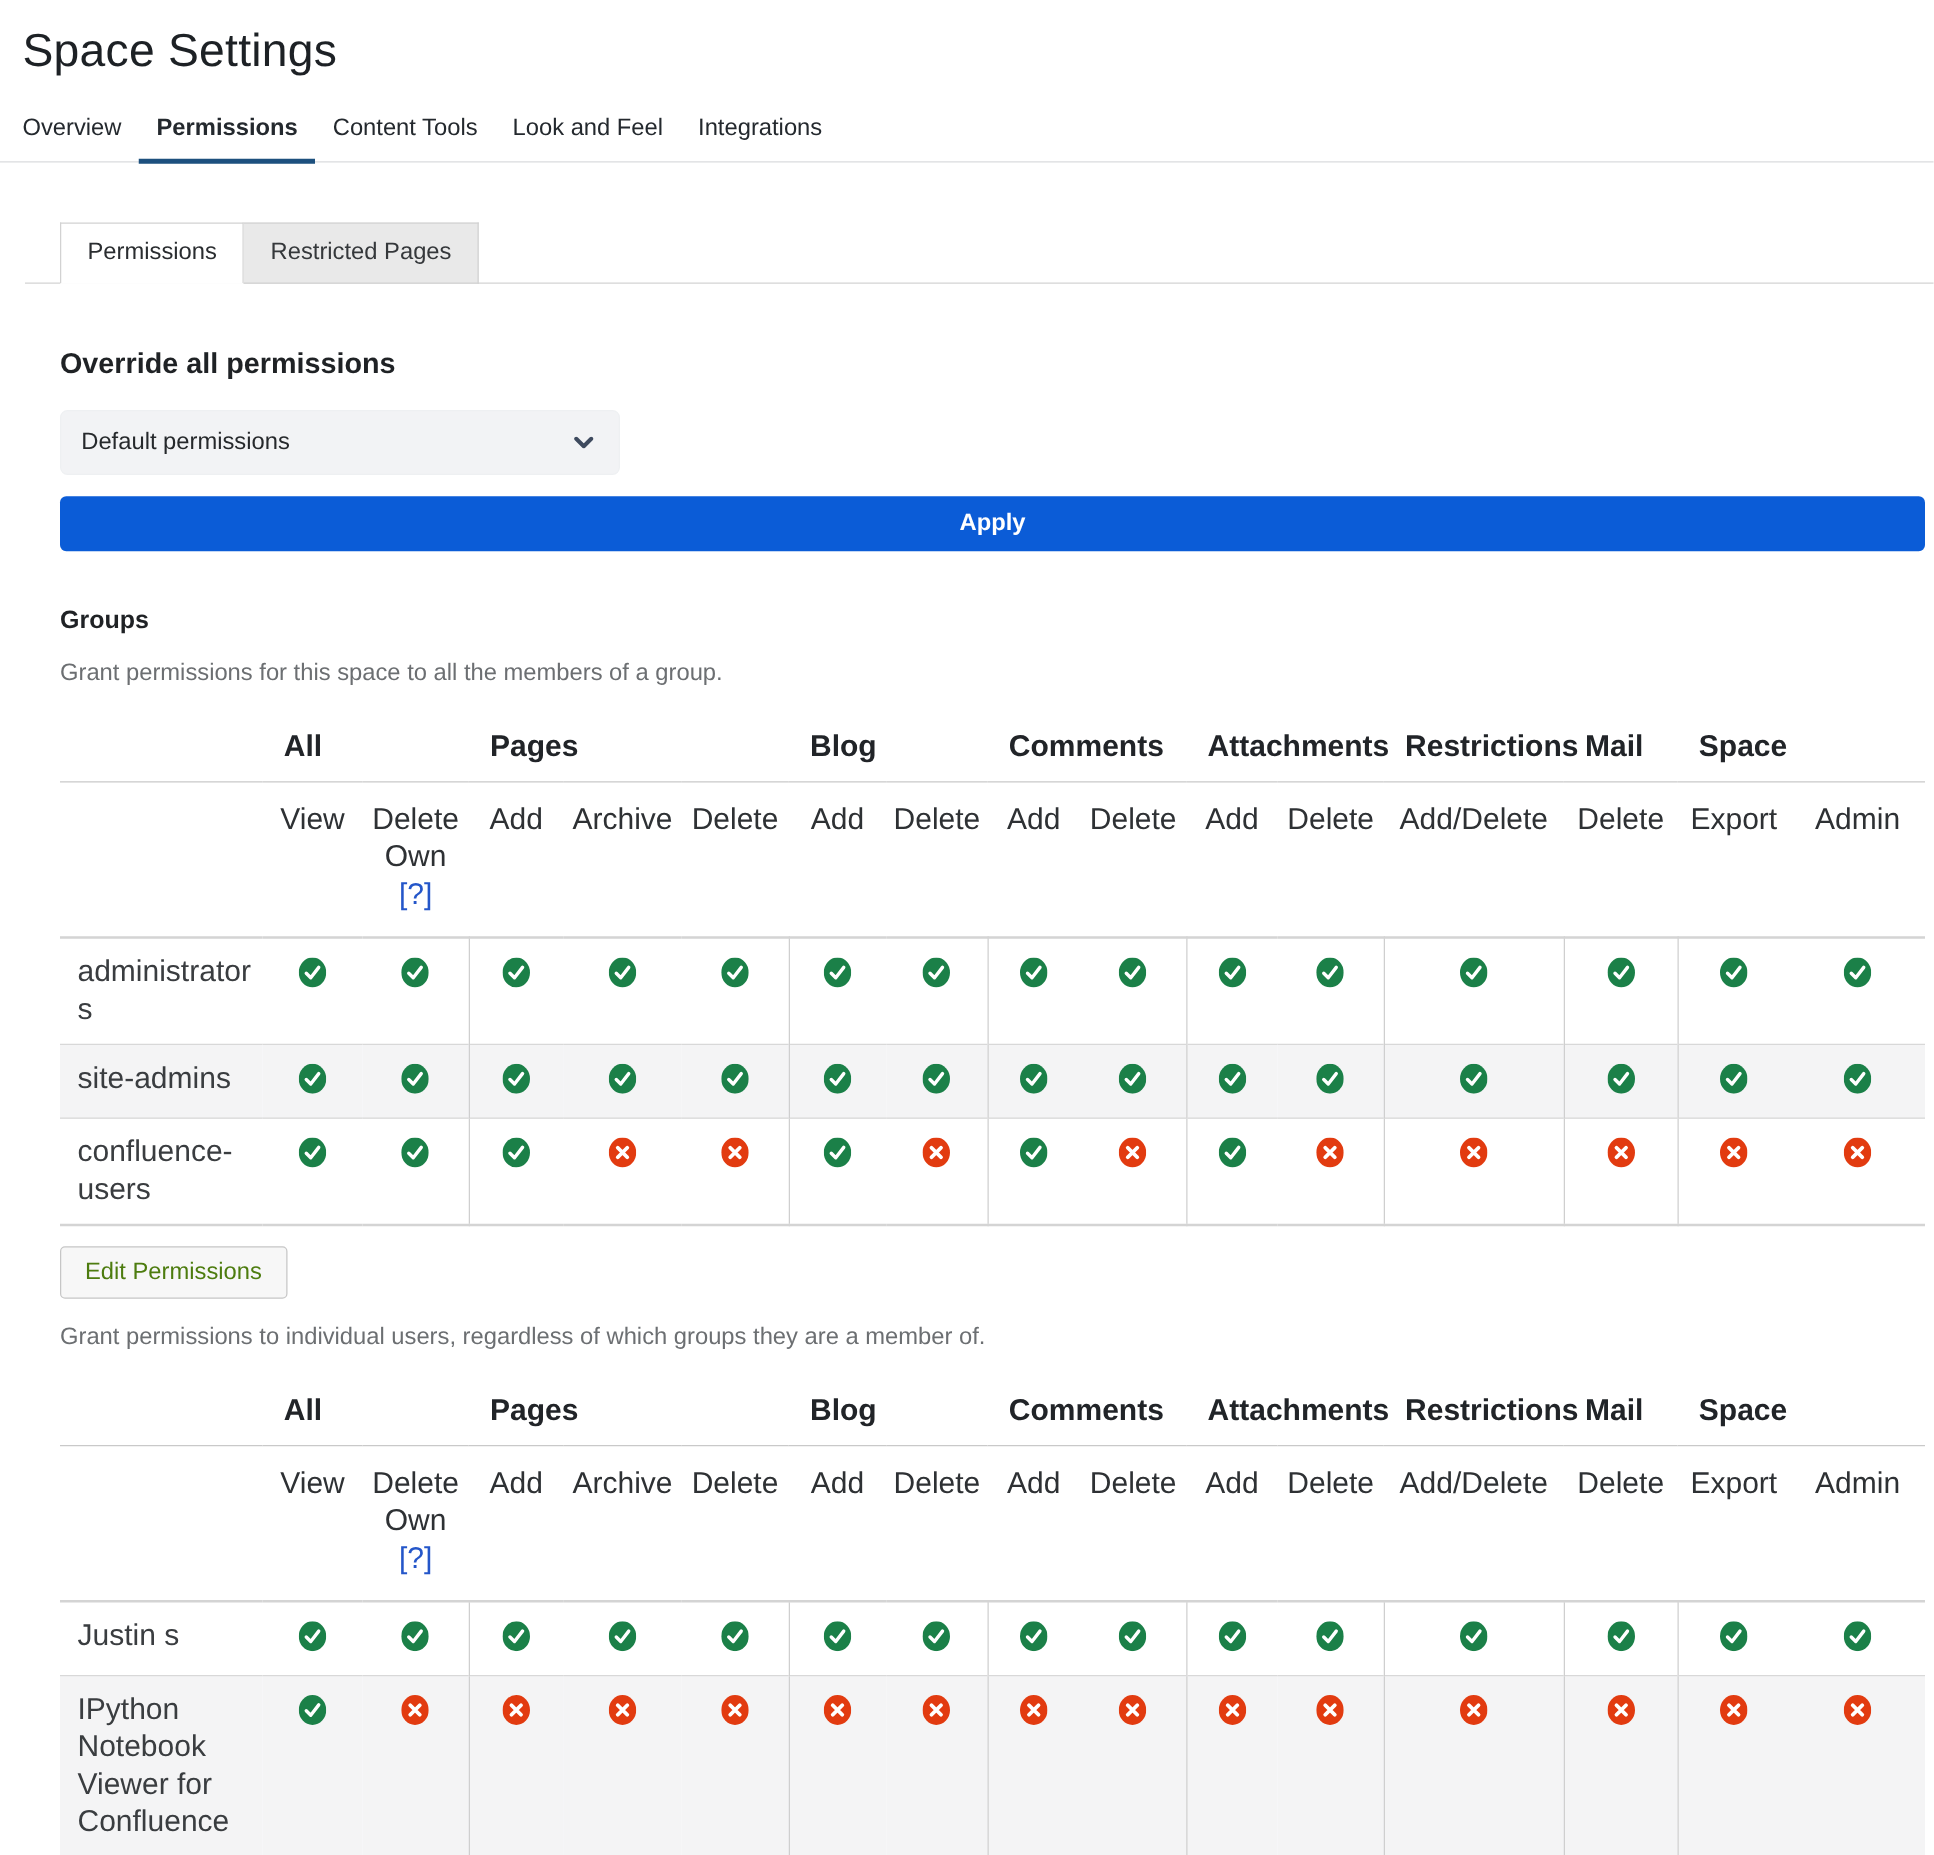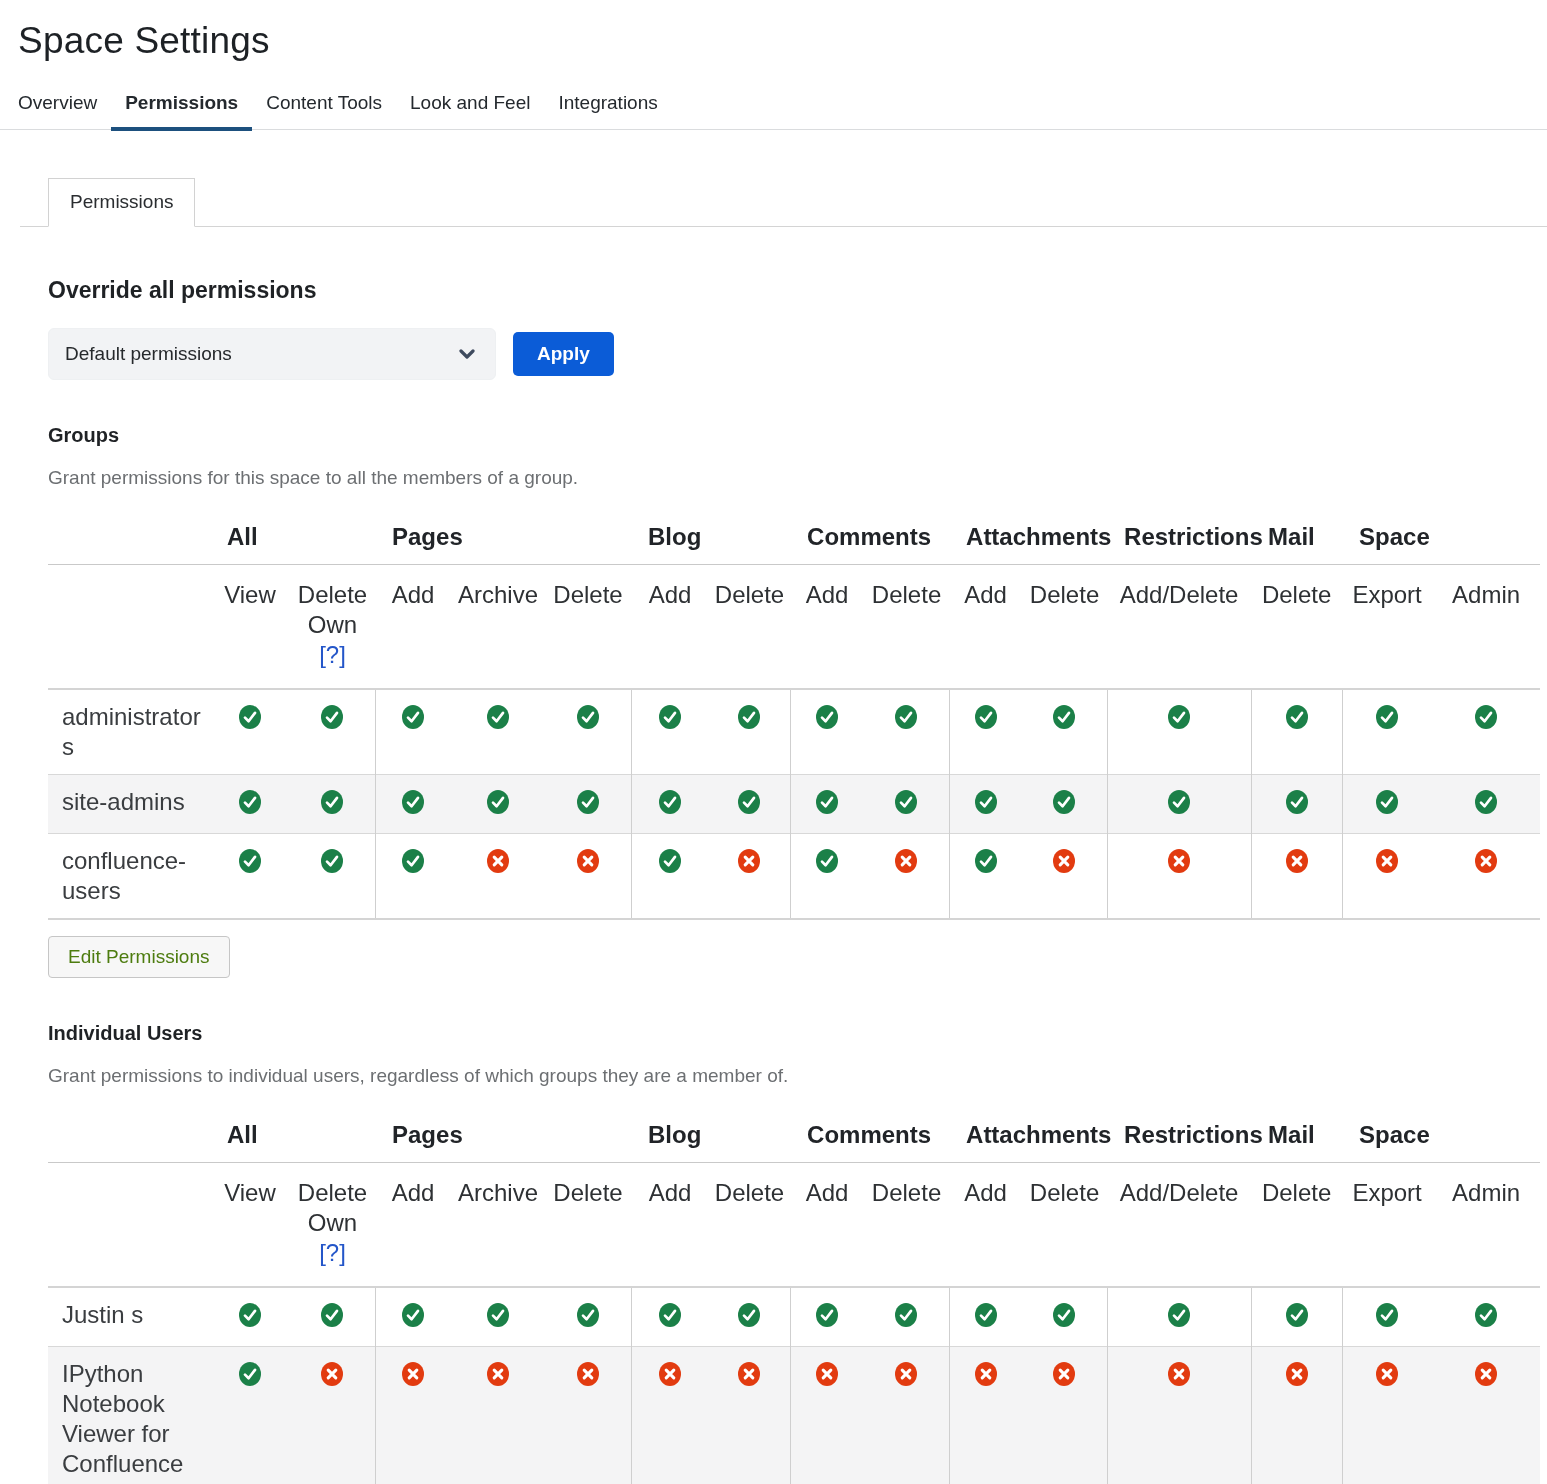--- a/index.html
+++ b/index.html
@@ -77,22 +77,22 @@
 
   .section-heading-sm {
     font-size: 23px;
     font-weight: 700;
     color: #1f2225;
     margin: 50px 0 0 0;
   }
   .override-row {
     margin-top: 24px;
     display: flex;
-    align-items: center;
     gap: 17px;
+    flex-direction: column;
   }
   .select-box {
     width: 448px;
     height: 52px;
     background: #f2f3f5;
     border: 1px solid #eef0f2;
     border-radius: 6px;
     display: flex;
     align-items: center;
     justify-content: space-between;
@@ -206,20 +206,21 @@
   <nav class="top-tabs">
     <div class="top-tab">Overview</div>
     <div class="top-tab active">Permissions</div>
     <div class="top-tab">Content Tools</div>
     <div class="top-tab">Look and Feel</div>
     <div class="top-tab">Integrations</div>
   </nav>
 
   <div class="subtab-strip">
     <div class="subtab active">Permissions</div>
+    <div class="subtab inactive">Restricted Pages</div>
   </div>
 
   <div class="content">
 
     <h3 class="section-heading-sm">Override all permissions</h3>
 
     <div class="override-row">
       <div class="select-box">
         <span>Default permissions</span>
         <svg class="chevron-icon" viewBox="0 0 16 10">
@@ -471,21 +472,20 @@
             <td><svg class="perm-icon" viewBox="0 0 22 24">
                 <ellipse cx="11" cy="12" rx="11" ry="12" fill="#e23b10"></ellipse>
                 <path d="M7.2 8.2 L14.8 15.8 M14.8 8.2 L7.2 15.8" fill="none" stroke="#fff" stroke-width="3.1" stroke-linecap="round"></path>
               </svg></td>
           </tr>
         </tbody>
       </table>
 
     <button class="edit-btn">Edit Permissions</button>
 
-    <h3 class="group-heading">Individual Users</h3>
     <p class="desc">Grant permissions to individual users, regardless of which groups they are a member of.</p>
 
     <table class="perm-table" id="individual-table">
         <colgroup>
           <col style="width:162px">
           <col style="width:80px">
           <col style="width:85px">
           <col style="width:76px">
           <col style="width:94px">
           <col style="width:86px">

